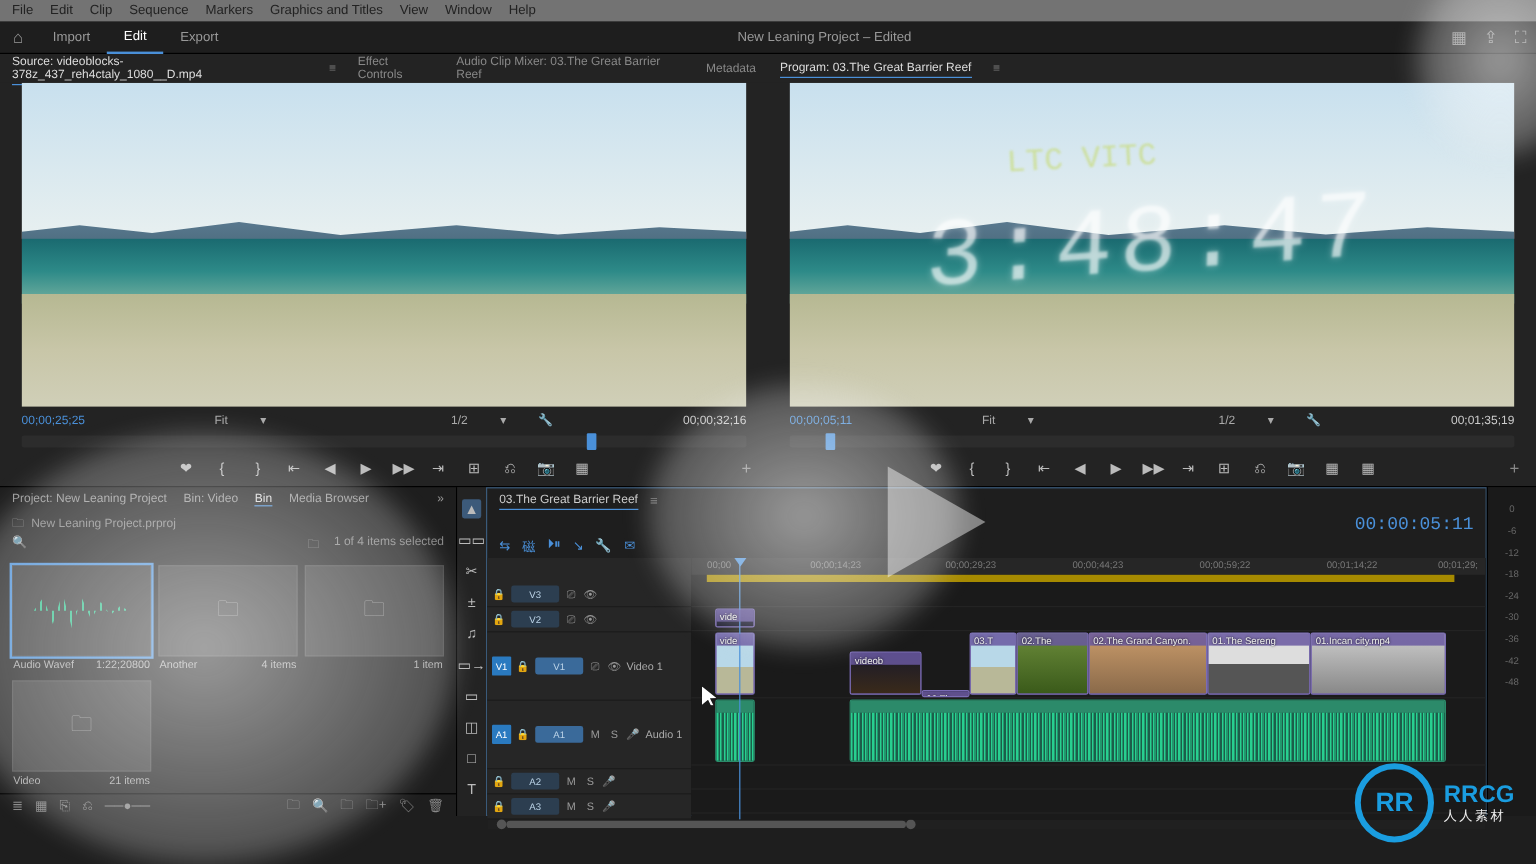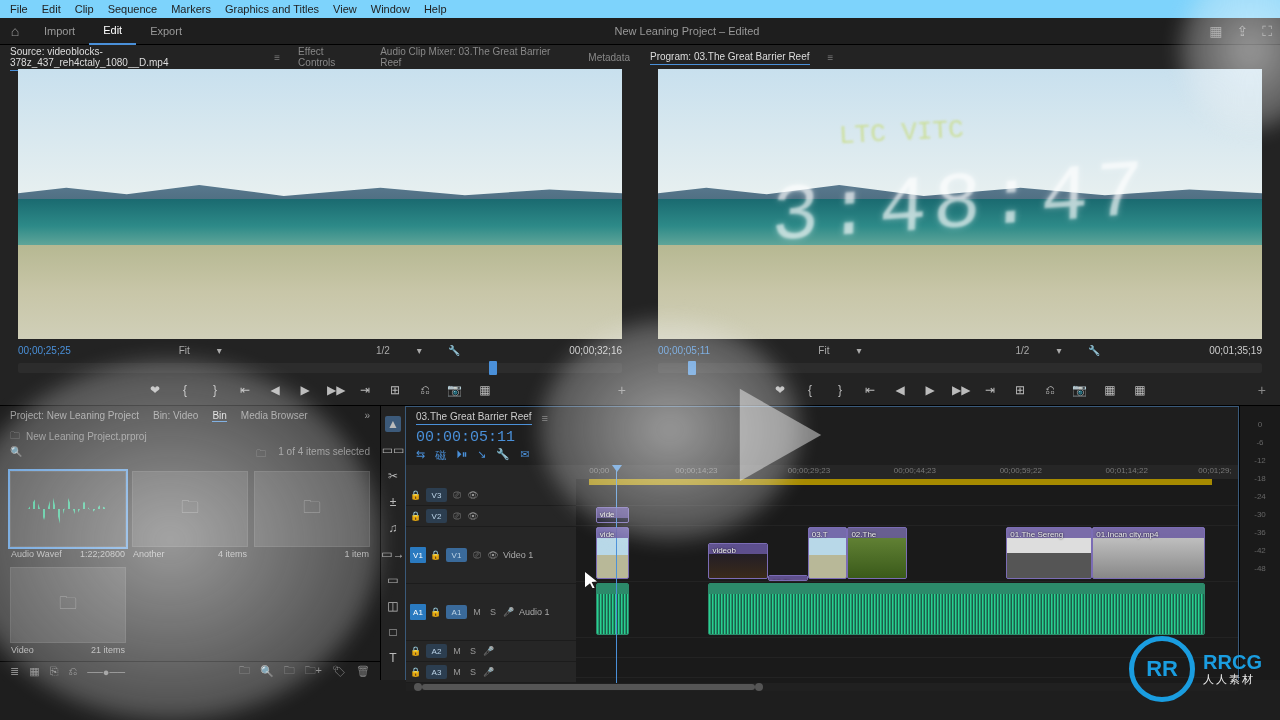--- a/index.html
+++ b/index.html
@@ -6,21 +6,21 @@
     margin: 0; padding: 0;
     width: 1280px; height: 720px;
     background: #1e1e1e;
     font-family: "Segoe UI", Arial, sans-serif;
     color: #b8b8b8;
     font-size: 11px;
     overflow: hidden;
     position: relative;
   }
   .os-menu {
-    height: 18px; background: #7dd3fc; color: #222;
+    height: 18px; background: #737373; color: #222;
     display: flex; align-items: center; gap: 14px;
     padding: 0 10px; font-size: 11px;
   }
   .os-menu span { cursor: default; }
   .app-tabs {
     height: 26px; background: #1e1e1e;
     display: flex; align-items: center;
     border-bottom: 1px solid #000;
     position: relative;
   }
@@ -146,21 +146,21 @@
   .tl-header .seq-name { color:#ccc; font-size:10px; border-bottom:1px solid #4a90d9; padding-bottom:2px;}
   .tl-tools { display:flex; gap:10px; padding:2px 10px; color:#4a90d9; font-size:11px;}
   .tl-body { flex:1; display:flex; }
   .tl-trackheads { width:170px; background:#262626; display:flex; flex-direction:column; }
   .track-row { display:flex; align-items:center; height:20px; padding:0 4px; gap:4px;
                border-bottom:1px solid #1c1c1c; font-size:9px; color:#999;}
   .track-row.tall { height:56px; }
   .trk-src { width:16px; height:16px; background:#2a7ac0; color:#fff; font-size:8px;
              display:flex; align-items:center; justify-content:center; border-radius:1px; visibility:hidden;}
   .trk-src.on { visibility:visible; }
-  .trk-badge { width:21px; height:14px; background:#2c3e50; color:#bcd4e8;
+  .trk-badge { width:40px; height:14px; background:#2c3e50; color:#bcd4e8;
                font-size:8px; display:flex; align-items:center; justify-content:center; border-radius:2px;}
   .trk-badge.tgt { background:#3a6a9a; }
   .trk-ic { width:12px; text-align:center; color:#999; }
   .trk-label { flex:1; color:#aaa; font-size:9px; }
 
   .tl-tracks { flex:1; position:relative; background:#1a1a1a; overflow:hidden;}
   .tl-ruler { height:14px; background:#262626; position:relative; font-size:8px; color:#777;}
   .tl-ruler .rlabel { position:absolute; top:1px; }
   .tl-play-area { position:absolute; top:14px; left:0; height:6px; background:#a68a00;}
   .tl-playhead { position:absolute; top:0; bottom:0; width:1px; background:#4a90d9;}
@@ -432,21 +432,21 @@
     <div class="tool">◫</div>
     <div class="tool">□</div>
     <div class="tool">T</div>
   </div>
 
   <div class="timeline-panel">
     <div class="tl-header">
       <span class="seq-name">03.The Great Barrier Reef</span>
       <span style="color:#777">≡</span>
     </div>
-    <div style="display:flex; align-items:center; justify-content:flex-start; padding:0 10px;">
+    <div style="display:flex; align-items:center; justify-content:flex-end; padding:0 10px;">
       <span class="tc" style="color:#4a90d9;font-size:15px;font-family:Courier New">00:00:05:11</span>
     </div>
     <div class="tl-tools">
       <span>⇆</span>
       <span>磁</span>
       <span>⏵⏸</span>
       <span>↘</span>
       <span>🔧</span>
       <span>✉</span>
     </div>
@@ -537,20 +537,25 @@
             <div class="clip vid" style="left: 35%; width: 6%;">
               <div class="thumb beach"></div>
               <div class="hdr"></div>
               <span class="lbl">03.T</span>
             </div>
             <div class="clip vid" style="left: 41%; width: 9%;">
               <div class="thumb green"></div>
               <div class="hdr"></div>
               <span class="lbl">02.The</span>
             </div>
+            <div class="clip vid" style="left: 50%; width: 15%;">
+              <div class="thumb canyon"></div>
+              <div class="hdr"></div>
+              <span class="lbl">02.The Grand Canyon.</span>
+            </div>
             <div class="clip vid" style="left: 65%; width: 13%;">
               <div class="thumb panda"></div>
               <div class="hdr"></div>
               <span class="lbl">01.The Sereng</span>
             </div>
             <div class="clip vid" style="left: 78%; width: 17%;">
               <div class="thumb grey"></div>
               <div class="hdr"></div>
               <span class="lbl">01.Incan city.mp4</span>
             </div>

